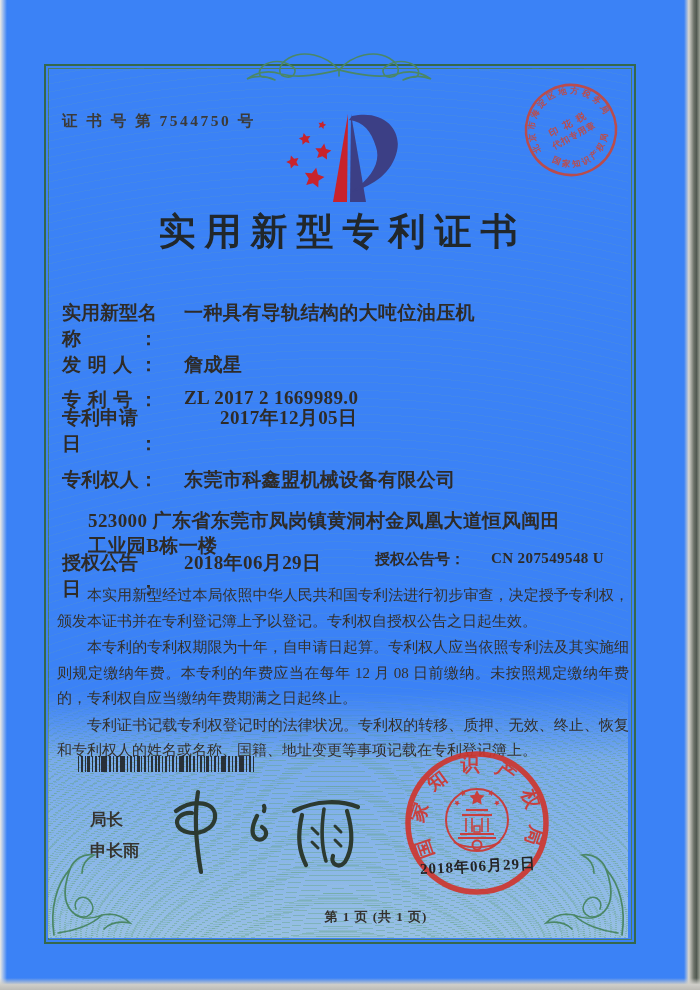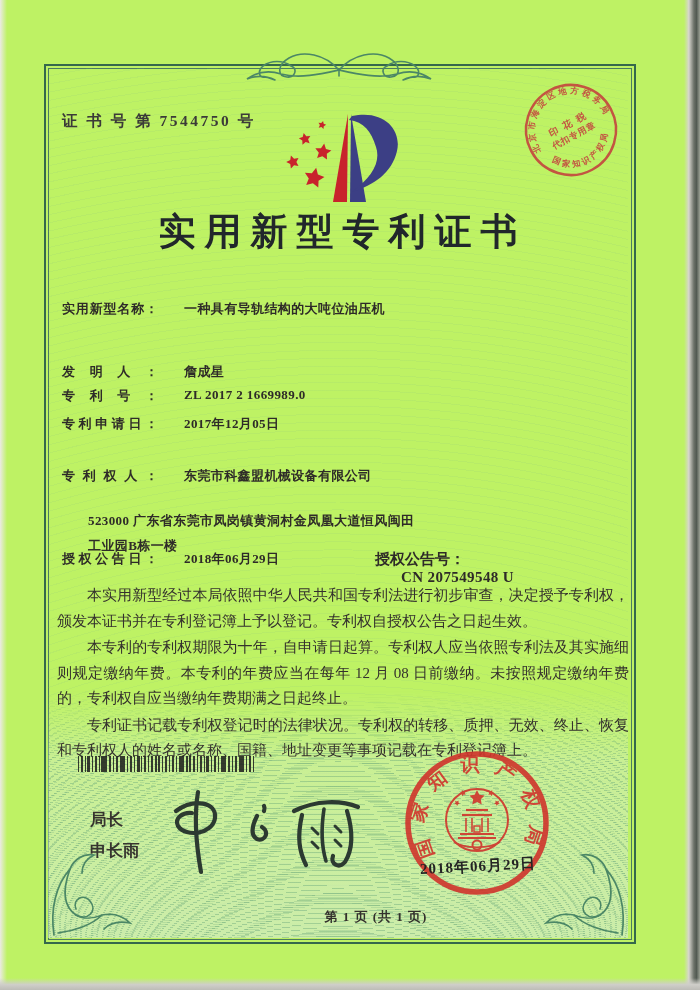--- a/index.html
+++ b/index.html
@@ -1,16 +1,16 @@
 <!DOCTYPE html>
 <html><head>
 <meta charset="utf-8">
 <style>
   html,body{margin:0;padding:0;background:#e9e8e4;}
-  .stage{position:relative;width:700px;height:990px;background:#bef264;overflow:hidden;
+  .stage{position:relative;width:700px;height:990px;background:#3b82f6;overflow:hidden;
          font-family:"Liberation Serif","DejaVu Serif",serif;color:#2e2b28;}
   
   .scan-right{position:absolute;top:0;right:0;width:16px;height:100%;
     background:linear-gradient(90deg,rgba(240,238,233,0) 0%,#d8d6cf 30%,#6b7168 62%,#525a52 78%,#9aa094 100%);}
   .scan-bottom{position:absolute;left:0;bottom:0;width:100%;height:12px;
     background:linear-gradient(180deg,rgba(216,215,211,0) 0%,#cfcec9 55%,#bdbcb7 100%);}
   .scan-left{position:absolute;top:0;left:0;width:7px;height:100%;
     background:linear-gradient(90deg,#eceae4,rgba(236,234,228,0));}
   
   .frame{position:absolute;left:44px;top:64px;width:588px;height:876px;border:2px solid #35684c;}
@@ -28,25 +28,25 @@
   .ornament{position:absolute;}
   
   .cert-no{position:absolute;left:62px;top:111px;font-size:15.5px;font-weight:600;
     letter-spacing:2.5px;color:#3b3a38;}
   .tax-stamp{position:absolute;left:521px;top:80px;width:100px;height:100px;
     transform:rotate(-28deg);opacity:.92;}
   .logo{position:absolute;left:278px;top:110px;width:130px;height:98px;}
   .cert-title{position:absolute;left:44px;top:207px;width:588px;text-align:center;
     font-size:37px;font-weight:700;letter-spacing:9px;text-indent:9px;color:#21272b;}
   
-  .field-row{position:absolute;left:62px;display:flex;font-size:13px;font-weight:600;color:#2e2b28;}
+  .field-row{position:absolute;left:62px;display:flex;font-size:19px;font-weight:600;color:#2e2b28;}
   .field-label{width:96px;flex-shrink:0;text-align-last:justify;}
   .field-value{margin-left:26px;letter-spacing:.4px;}
   .addr-line{display:block;line-height:25px;}
-  .grant-no{position:absolute;left:375px;top:550px;display:flex;font-size:15px;font-weight:600;flex-direction:column;}
+  .grant-no{position:absolute;left:375px;top:550px;display:flex;font-size:15px;font-weight:600;}
   .grant-no .field-label{width:auto;text-align-last:auto;}
   
   .body-text{position:absolute;left:56px;top:582px;width:574px;font-size:15px;
     line-height:25.5px;text-align:justify;color:#34312d;}
   .body-text p{margin:1px;text-indent:2em;}
   
   .barcode{position:absolute;left:78px;top:756px;width:176px;height:16px;opacity:.85;
     background:
       repeating-linear-gradient(90deg,#1c1c1c 0 1.5px,transparent 1.5px 3.5px),
       repeating-linear-gradient(90deg,transparent 0 9px,#1c1c1c 9px 11px,transparent 11px 17px),
@@ -139,29 +139,29 @@
       <path d="M74,6 C106,-1 124,20 119,41 C114,63 96,75 74,82 C94,67 103,52 98,37 C93,21 86,12 71,10 Z"></path>
     </g>
   </svg>
 
   <div class="cert-title">实用新型专利证书</div>
 
   <div class="field-row" style="top:300px;">
     <span class="field-label">实用新型名称：</span>
     <span class="field-value">一种具有导轨结构的大吨位油压机</span>
   </div>
-  <div class="field-row" style="top:363px;text-align:center;">
+  <div class="field-row" style="top:352px;text-align:center;">
     <span class="field-label">发明人：</span>
     <span class="field-value">詹成星</span>
   </div>
   <div class="field-row" style="top:387px;">
     <span class="field-label">专利号：</span>
     <span class="field-value">ZL 2017 2 1669989.0</span>
   </div>
-  <div class="field-row" style="top:415px;">
+  <div class="field-row" style="top:405px;gap:36px;">
     <span class="field-label">专利申请日：</span>
     <span class="field-value">2017年12月05日</span>
   </div>
   <div class="field-row" style="top:467px;">
     <span class="field-label">专利权人：</span>
     <span class="field-value">东莞市科鑫盟机械设备有限公司</span>
   </div>
   <div class="field-row" style="top:508px;">
     <span class="field-value">
       <span class="addr-line">523000 广东省东莞市凤岗镇黄洞村金凤凰大道恒风闽田</span>

